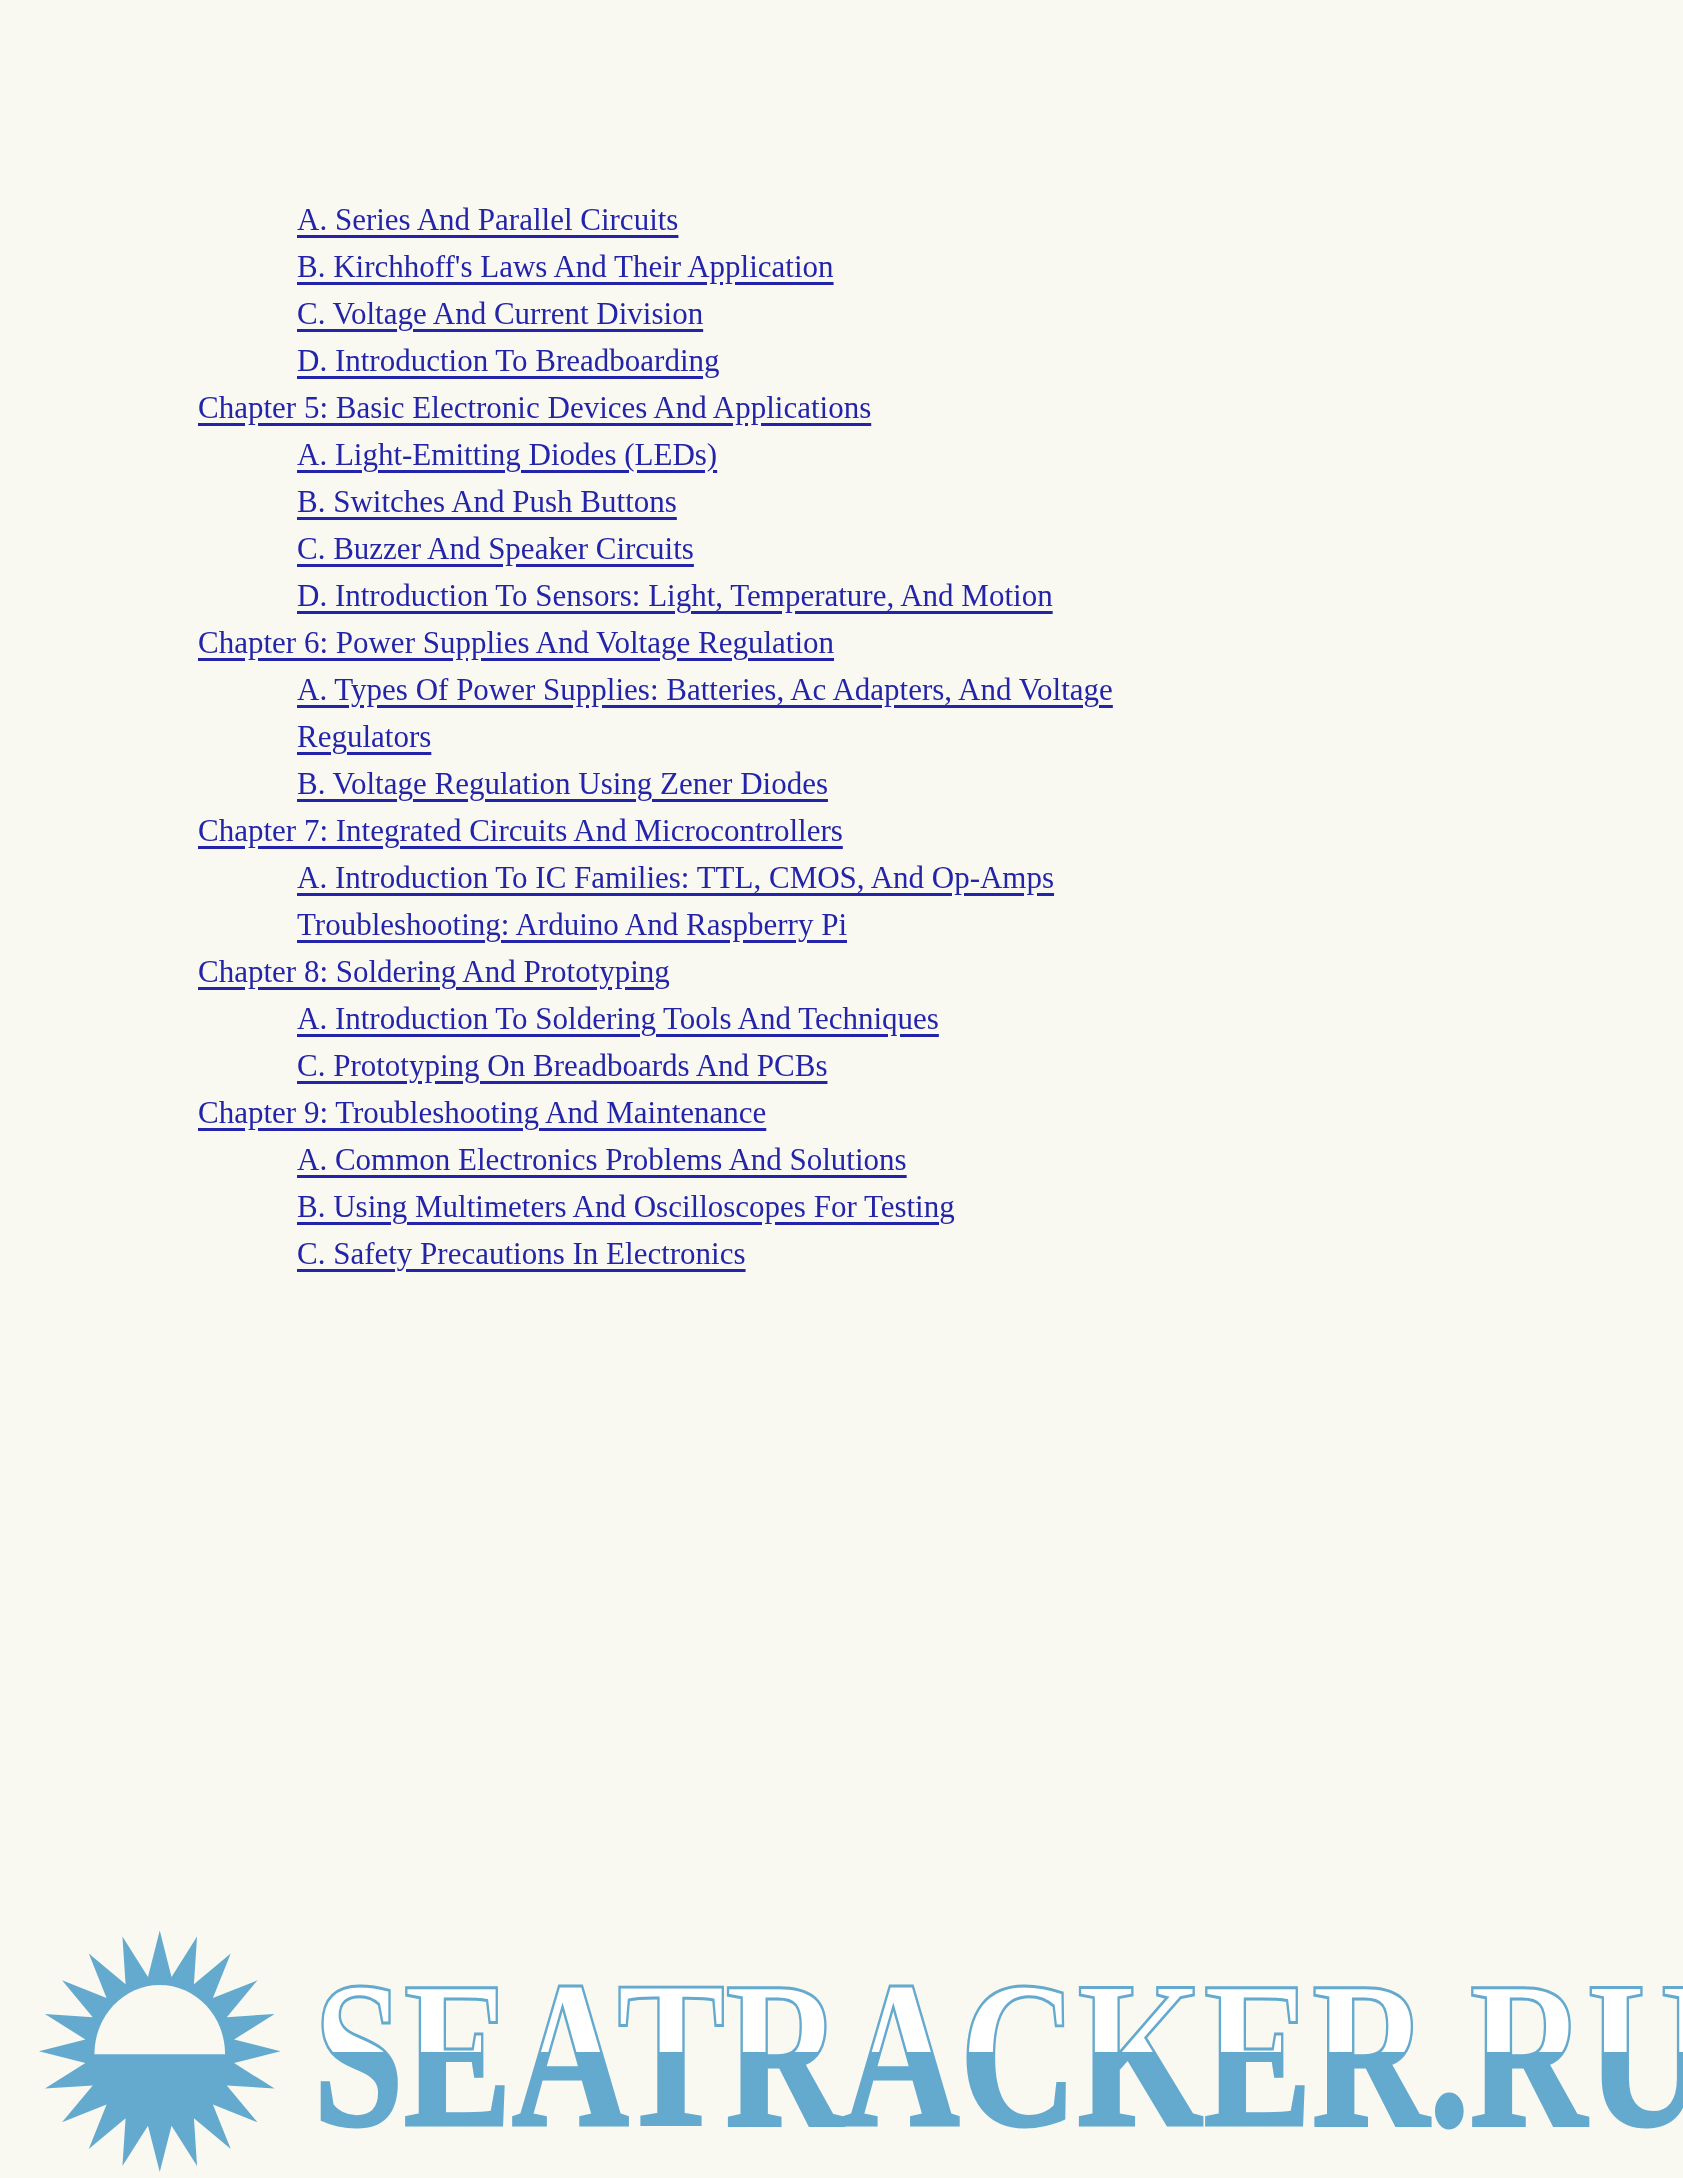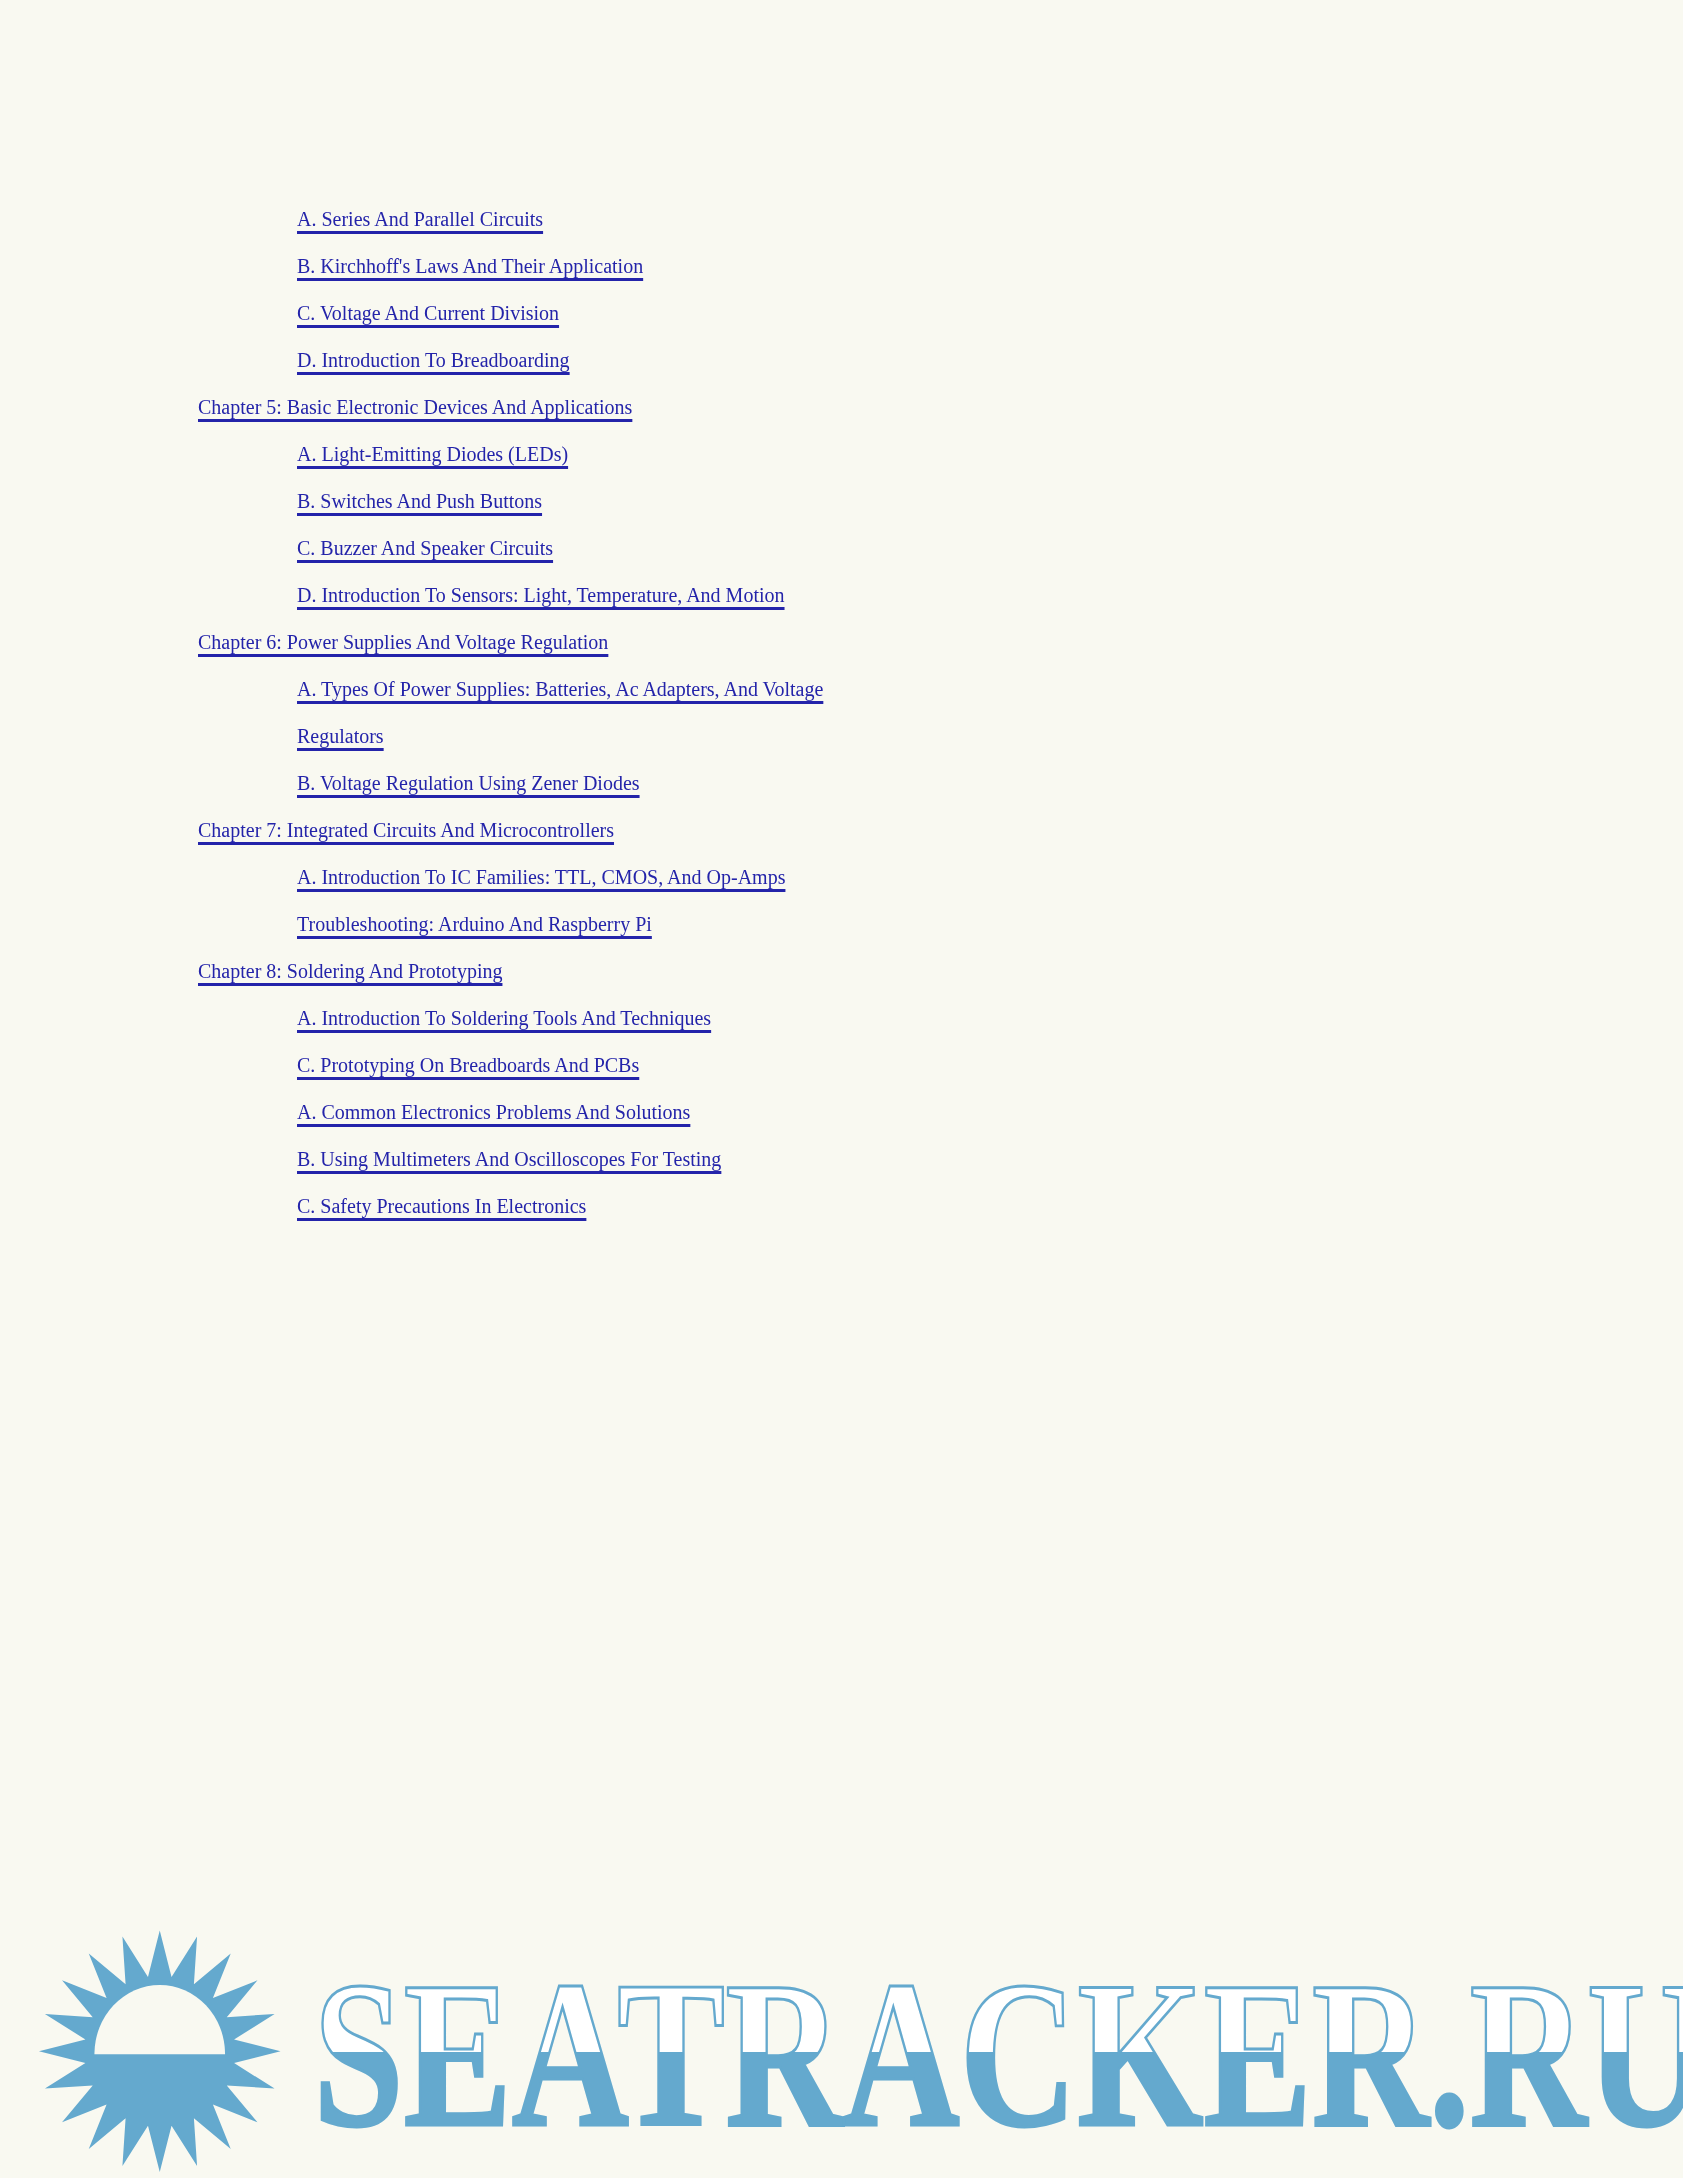--- a/index.html
+++ b/index.html
@@ -18,21 +18,21 @@
   .page{
     position:absolute;inset:0;
     width:1683px;height:2178px;
   }
   .toc{
     position:absolute;
     top:196px;left:0;
     width:1683px;
   }
   .toc-line{
-    font-size:20px;
+    font-size:31px;
     line-height:47px;
     color:var(--link-color);
     text-decoration:underline;
     text-decoration-thickness:2.5px;
     text-underline-offset:5px;
     width:fit-content;
     white-space:nowrap;
     cursor:pointer;
   }
   .toc-line.chapter{margin-left:198px;}
@@ -66,20 +66,21 @@
       <div class="toc-line chapter">Chapter 6: Power Supplies And Voltage Regulation</div>
       <div class="toc-line item">A. Types Of Power Supplies: Batteries, Ac Adapters, And Voltage</div>
       <div class="toc-line item">Regulators</div>
       <div class="toc-line item">B. Voltage Regulation Using Zener Diodes</div>
       <div class="toc-line chapter">Chapter 7: Integrated Circuits And Microcontrollers</div>
       <div class="toc-line item">A. Introduction To IC Families: TTL, CMOS, And Op-Amps</div>
       <div class="toc-line item">Troubleshooting: Arduino And Raspberry Pi</div>
       <div class="toc-line chapter">Chapter 8: Soldering And Prototyping</div>
       <div class="toc-line item">A. Introduction To Soldering Tools And Techniques</div>
       <div class="toc-line item">C. Prototyping On Breadboards And PCBs</div>
+      <div class="toc-line chapter">Chapter 9: Troubleshooting And Maintenance</div>
       <div class="toc-line item">A. Common Electronics Problems And Solutions</div>
       <div class="toc-line item">B. Using Multimeters And Oscilloscopes For Testing</div>
       <div class="toc-line item">C. Safety Precautions In Electronics</div>
     </div>
 
   <div class="watermark">
     <svg width="1683" height="297" viewBox="0 1900 1700 300" xmlns="http://www.w3.org/2000/svg">
       <defs>
         <linearGradient id="splitGrad" gradientUnits="userSpaceOnUse" x1="0" y1="2005" x2="0" y2="2150">
           <stop offset="0" stop-color="#FFFFFF"></stop>

